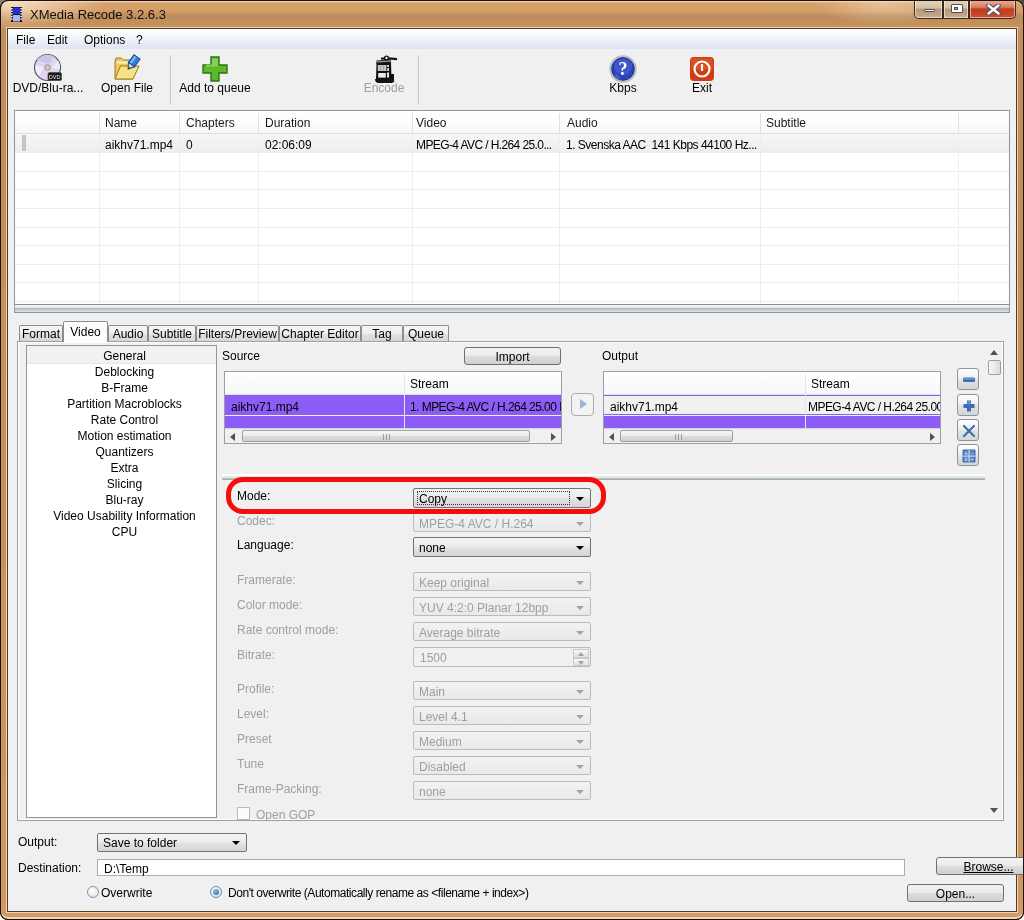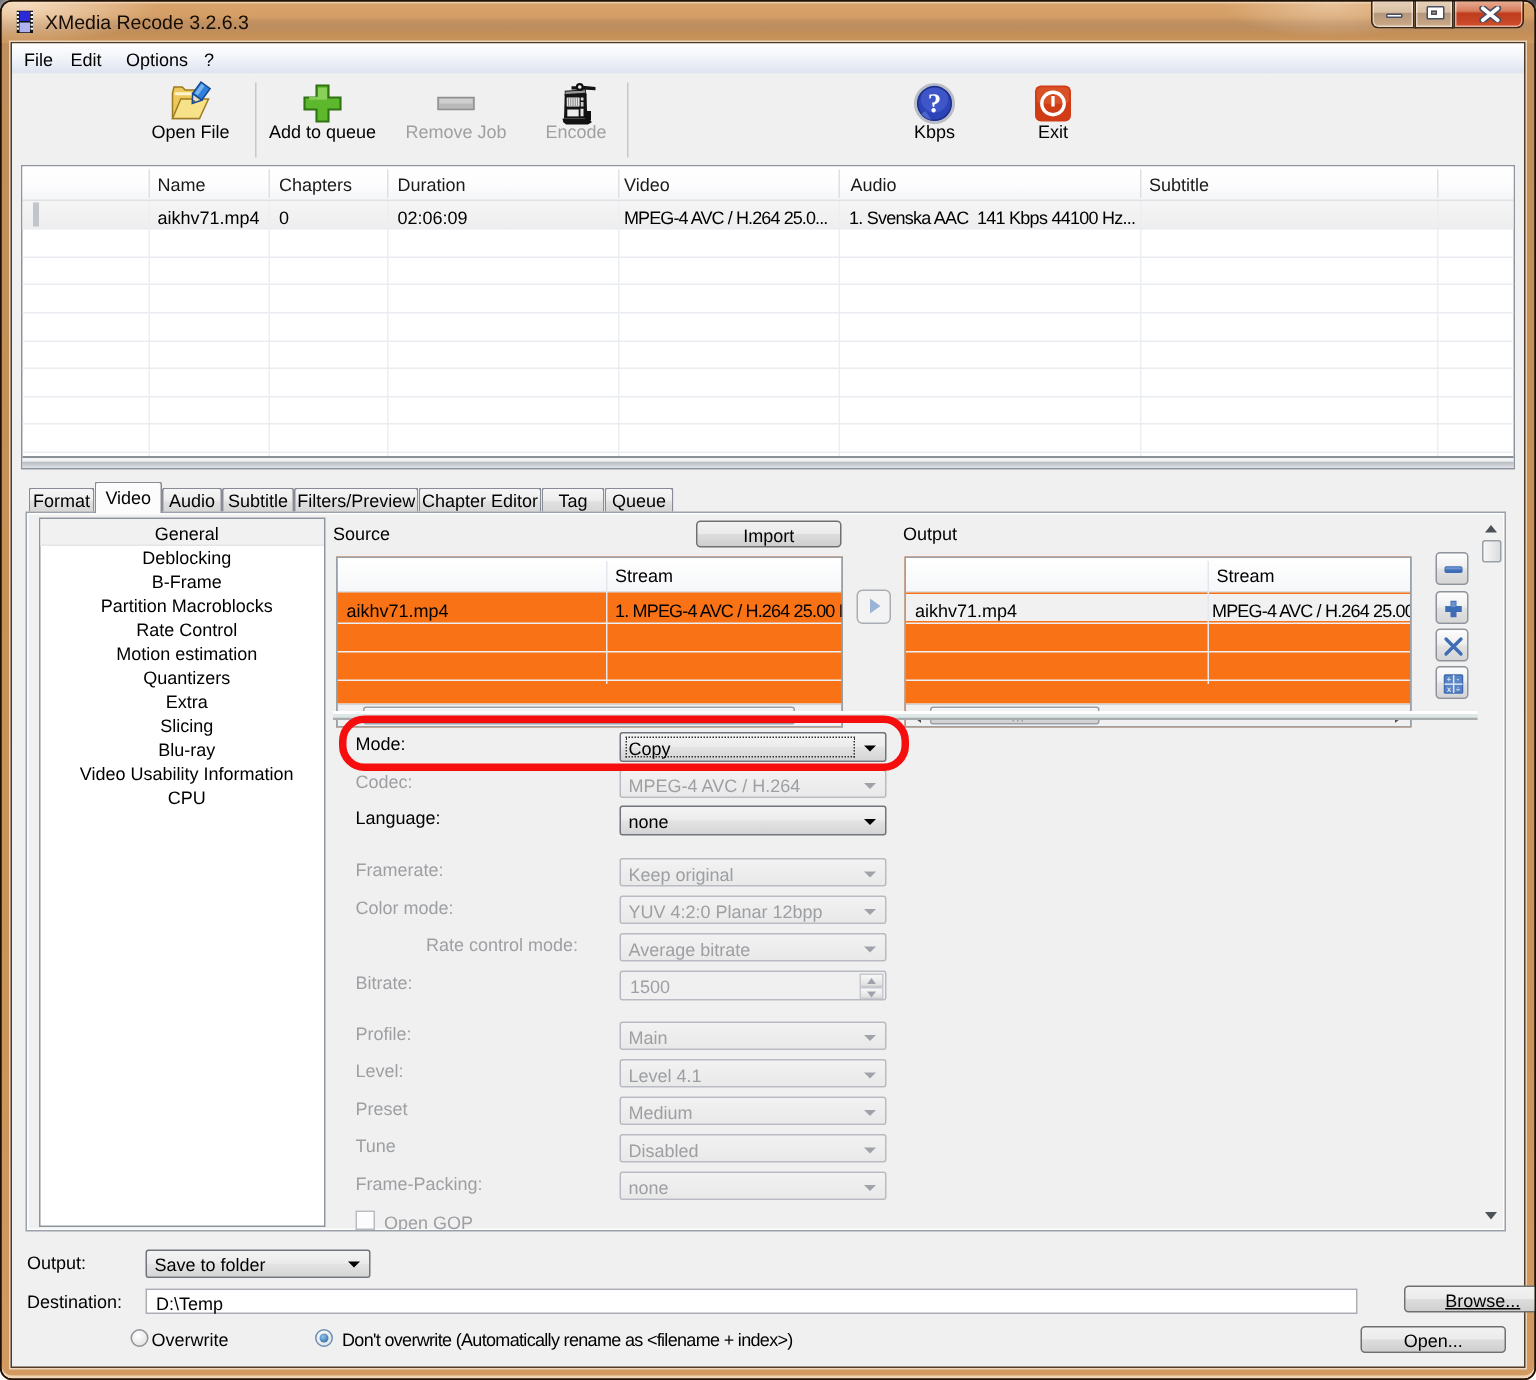--- a/index.html
+++ b/index.html
@@ -47,21 +47,21 @@
 .combo .arr{position:absolute;right:6px;top:8px;width:0;height:0;border-left:4px solid transparent;border-right:4px solid transparent;border-top:4px solid #000;}
 .combo.dis{border-color:#b8bcc2;background:linear-gradient(#f2f2f2,#e9e9e9);}
 .combo.dis .val{color:#9d9fa2;}
 .combo.dis .arr{border-top-color:#9fa3a9;}
 .btn{position:absolute;border:1px solid #707070;border-radius:3px;background:linear-gradient(#f2f2f2 0%,#ebebeb 48%,#dddddd 52%,#cfcfcf 100%);text-align:center;}
 .pane{overflow:hidden;}
 .lbox{position:absolute;left:8px;top:3px;width:191px;height:473px;background:#fff;border:1px solid #8e959f;}
 .lbox div{height:16px;padding:1px 0 0 6px;text-align:center;}
 .lbox{padding-top:2px;}
 .lbox .sel0{background:#f1f1f1;height:18px;margin-top:-2px;padding-top:3px;box-shadow:inset 0 -1px 0 #e6e6e6;}
-.stable{position:absolute;top:29px;height:114px;background:#f97316;border:1px solid #9aa0a8;overflow:hidden;}
+.stable{position:absolute;top:29px;height:73px;background:#8b5cf6;border:1px solid #9aa0a8;overflow:hidden;}
 .stable span{white-space:nowrap;}
 .sthead{position:absolute;left:0;top:0;width:100%;height:23px;background:linear-gradient(#ffffff,#f6f7f9);border-bottom:1px solid #dde0e5;}
 .stcolsep{position:absolute;top:0;width:1px;height:82px;background:#e4e8ee;}
 .strowline{position:absolute;left:0;width:100%;height:1px;background:#eceff3;}
 .sthscroll{position:absolute;left:0;bottom:0;width:100%;height:15px;background:#f0f0f0;border-top:1px solid #d5d5d5;}
 .sarr{position:absolute;width:0;height:0;}
 .sthumb{position:absolute;top:1px;height:12px;border:1px solid #9aa0a8;border-radius:2px;background:linear-gradient(#f8f8f8 0%,#ececec 45%,#dcdcdc 55%,#d0d0d0 100%);}
 .grip{position:absolute;top:3px;width:1px;height:6px;background:#9aa0a8;}
 .sidebtn{position:absolute;left:939px;width:22px;height:22px;border:1px solid #8f949b;border-radius:3px;background:linear-gradient(#fdfdfd 0%,#f0f0f0 45%,#e2e2e2 55%,#d5d5d5 100%);}
 .sidebtn svg{position:absolute;left:2px;top:2px;}
@@ -114,47 +114,53 @@
       </div>
   </div>
   <div class="client">
     <div class="menubar">
       <span style="left:8px;">File</span>
         <span style="left:39px;">Edit</span>
         <span style="left:76px;">Options</span>
         <span style="left:128px;">?</span>
     </div>
     <div class="toolbar" id="toolbar">
+      <div class="tbtn" style="left:2px;">
+          <svg class="ic" viewBox="0 0 32 32">
+            <circle cx="15.5" cy="14.5" r="13" fill="#dbd7f0" stroke="#585858" stroke-width="1.2"></circle>
+            <path d="M5 7 A13 13 0 0 1 22 3.5 L17 11 Z" fill="#cac5e9"></path>
+            <path d="M26 7.5 A13 13 0 0 1 28 16 L19 15 Z" fill="#edebfb"></path>
+            <path d="M7 23 A13 13 0 0 1 3.5 12 L12 14 Z" fill="#efedfc"></path>
+            <circle cx="15.5" cy="14.5" r="4.6" fill="#f1cade"></circle>
+            <circle cx="15.5" cy="14.5" r="2.7" fill="#cdcbd8" stroke="#808080" stroke-width=".8"></circle>
+            <rect x="16" y="19.5" width="13.5" height="8" rx="1.5" fill="#191919" stroke="#454545" stroke-width=".7"></rect>
+            <text x="22.7" y="25.8" font-size="5.6" fill="#e8e8e8" text-anchor="middle" font-family="Liberation Sans">DVD</text>
+          </svg>
+          <span class="lb">DVD/Blu-ra...</span>
+        </div>
       <div class="tbtn" style="left:81px;">
           <svg class="ic" viewBox="0 0 32 32">
             <path d="M4 9 L4 26 L22 26 L22 7 L12.5 7 L10.5 5 L5 5 Z" fill="#edc95c" stroke="#9e7b22" stroke-width="1"></path>
             <path d="M5.5 10.5 L21 10.5 L21 8.5 L5.5 8.5 Z" fill="#fdf4cf"></path>
             <path d="M4 26 L9.5 13 L28 13 L22 26 Z" fill="#f7e289" stroke="#9e7b22" stroke-width="1"></path>
             <g transform="rotate(36 22 9)">
               <path d="M18.5 2.5 L26 2.5 L26 12 L18.5 12 Z" fill="#2f7fdd" stroke="#174a90" stroke-width="1"></path>
               <path d="M19.5 3.2 L22 3.2 L22 11 L19.5 11 Z" fill="#8cc0f2" opacity=".8"></path>
               <path d="M18.5 12 L26 12 L22.2 17.5 Z" fill="#ecd9b8" stroke="#174a90" stroke-width="1"></path>
               <path d="M21.3 15 L23 15 L22.2 16.4 Z" fill="#2c2c34"></path>
             </g>
           </svg>
           <span class="lb">Open File</span>
         </div>
       <div class="tbtn" style="left:169px;">
           <svg class="ic" viewBox="0 0 32 32">
             <path d="M12 4 h8 v8 h8 v8 h-8 v8 h-8 v-8 h-8 v-8 h8 Z" fill="#5db82e" stroke="#2f7312" stroke-width="1.4"></path>
             <path d="M13 5.5 h6 v8 h-12 v-2 h6 Z" fill="#8fd45f" opacity=".85"></path>
           </svg>
           <span class="lb">Add to queue</span>
-        </div>
-      <div class="tbtn dis" style="left:258px;">
-          <svg class="ic" viewBox="0 0 32 32">
-            <rect x="4" y="12" width="24" height="8" fill="#b8b8b8" stroke="#8f8f8f" stroke-width="1"></rect>
-            <rect x="5" y="13" width="22" height="3" fill="#cfcfcf"></rect>
-          </svg>
-          <span class="lb">Remove Job</span>
         </div>
       <div class="tbtn dis" style="left:338px;">
           <svg class="ic" viewBox="0 0 32 32">
             <path d="M8.5 9.5 L23 9.5 L23.5 26 L8 26 Z" fill="#121212"></path>
             <path d="M8.5 7.5 L22.5 6.5 L23 10.5 L8.5 11 Z" fill="#151515"></path>
             <path d="M9 8.2 L22 7.2 L22.2 8.8 L9 9.6 Z" fill="#9a9a9a"></path>
             <rect x="13" y="4.5" width="8" height="2.2" fill="#141414"></rect>
             <circle cx="18.5" cy="5" r="2.6" fill="#101010"></circle>
             <circle cx="18.5" cy="5" r="1.2" fill="#f4f4f4"></circle>
             <path d="M20.5 4.2 L29 5 L29 7.2 L20.5 6.6 Z" fill="#141414"></path>
@@ -364,21 +370,21 @@
       <div class="flabel" style="top:231px;">Framerate:</div>
       <div class="combo dis fcombo" style="top:230px;height:19px;">
           <span class="val">Keep original</span>
           <span class="arr"></span>
         </div>
       <div class="flabel" style="top:256px;">Color mode:</div>
       <div class="combo dis fcombo" style="top:255px;height:19px;">
           <span class="val">YUV 4:2:0 Planar 12bpp</span>
           <span class="arr"></span>
         </div>
-      <div class="flabel" style="top:281px;margin-left:47px;">Rate control mode:</div>
+      <div class="flabel" style="top:281px;">Rate control mode:</div>
       <div class="combo dis fcombo" style="top:280px;height:19px;">
           <span class="val">Average bitrate</span>
           <span class="arr"></span>
         </div>
       <div class="flabel" style="top:306px;">Bitrate:</div>
       <div class="spin" style="top:305px;">
           <span class="abs" style="left:6px;top:3px;color:#9d9fa2;">1500</span>
         <div class="spinbtn" style="top:1px;">
             <div class="sarr" style="left:4px;top:2px;border-left:3.5px solid transparent;border-right:3.5px solid transparent;border-bottom:4px solid #9fa3a9;"></div>
           </div>

